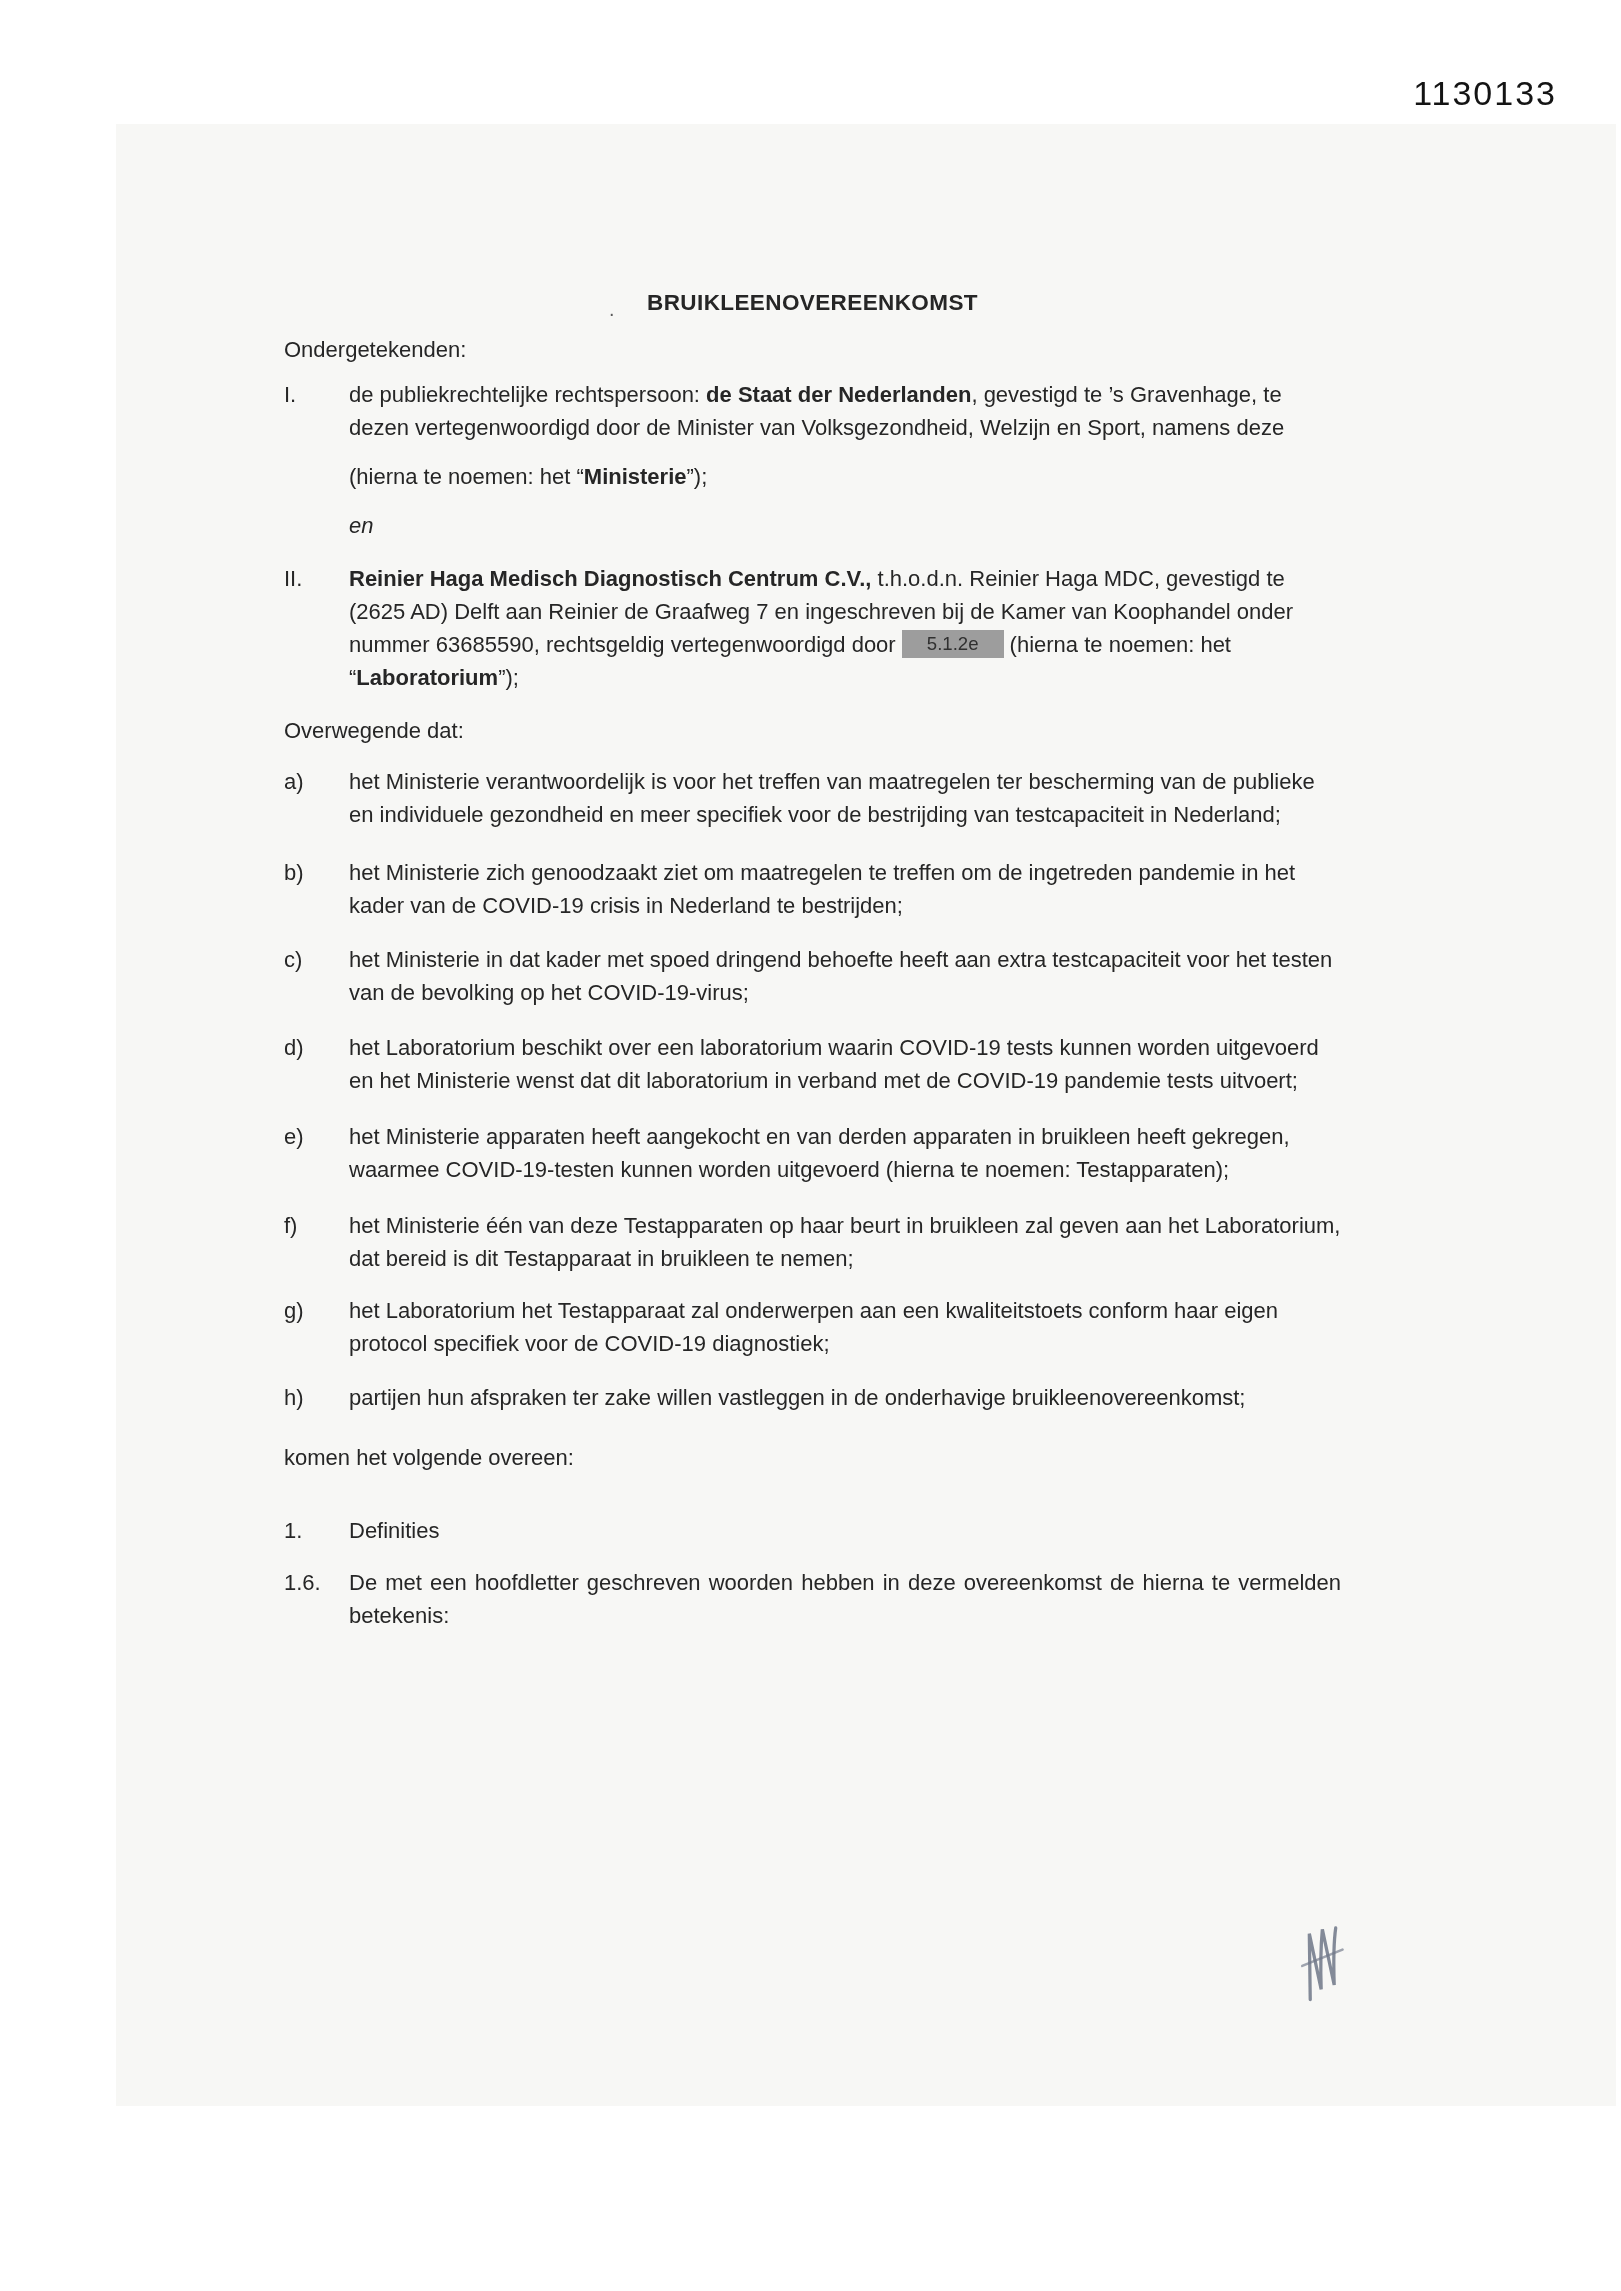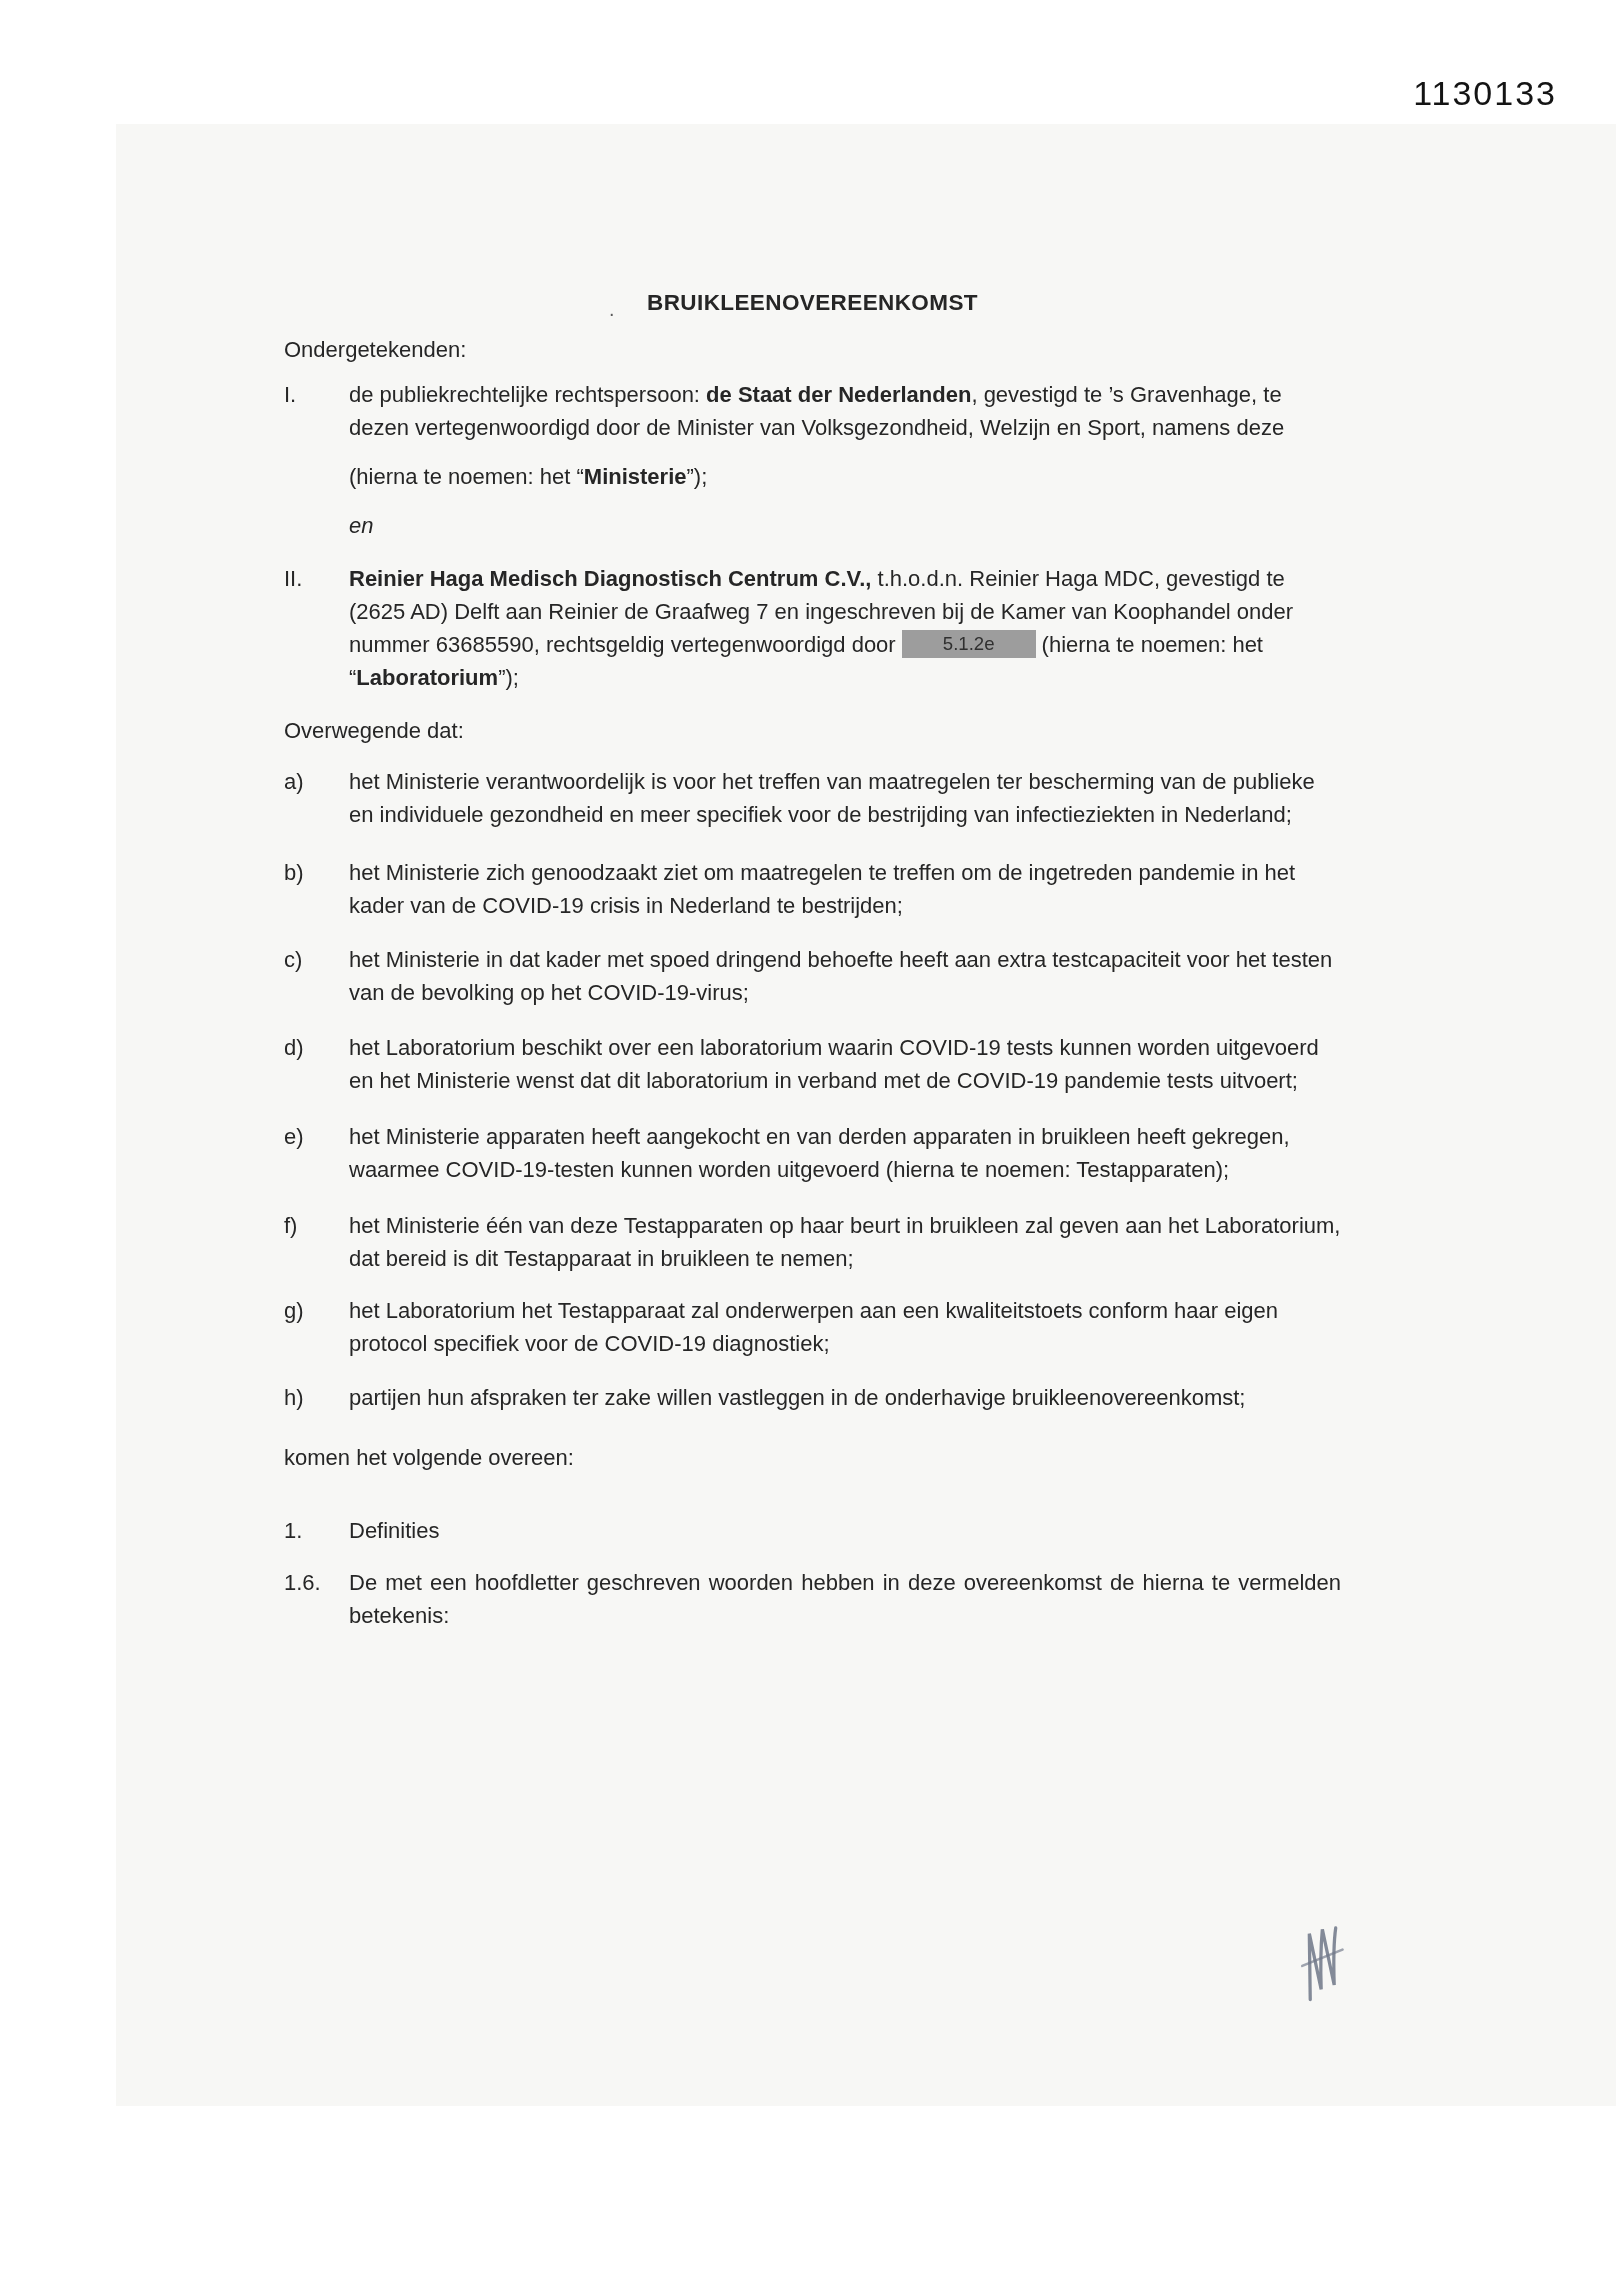--- a/index.html
+++ b/index.html
@@ -41,21 +41,21 @@
   .mt19{margin-top:18.6px;}
   .mt22{margin-top:21.6px;}
   .mt23{margin-top:22.5px;}
   .mt24{margin-top:23.5px;}
   .mt25{margin-top:24.5px;}
   .mt36{margin-top:20px;}
   .mt41{margin-top:40px;}
   .mt48{margin-top:27px;}
   .redaction{
     display:inline-block;background:#9d9d9d;color:#303030;
-    font-size:18.6px;line-height:26.5px;padding:1px 41px;vertical-align:2px;
+    font-size:18.6px;line-height:26.5px;padding:1px 25px;vertical-align:2px;
   }
   .paraph{
     position:absolute;left:1296px;top:1923px;width:63px;height:82px;
     transform:rotate(-6deg);
   }
 </style>
 </head>
 <body>
 
 <div class="scan-area"></div>
@@ -86,21 +86,21 @@
     <div class="lbl">II.</div>
     <div class="txt">
       <span class="bold">Reinier Haga Medisch Diagnostisch Centrum C.V.,</span><span> t.h.o.d.n. Reinier Haga MDC,  gevestigd te (2625 AD) Delft aan Reinier de Graafweg 7 en ingeschreven bij de Kamer van Koophandel onder nummer 63685590, rechtsgeldig vertegenwoordigd door </span><span class="redaction">5.1.2e</span><span> (hierna te noemen: het “</span><span class="bold">Laboratorium</span><span>”);</span>
     </div>
   </div>
 
   <div class="heading mt36">Overwegende dat:</div>
 
   <div class="row mt19">
     <div class="lbl">a)</div>
-    <div class="txt">het Ministerie verantwoordelijk is voor het treffen van maatregelen ter bescherming van de publieke en individuele gezondheid en meer specifiek voor de bestrijding van infectieziekten in Nederland;</div>
+    <div class="txt">het Ministerie verantwoordelijk is voor het treffen van maatregelen ter bescherming van de publieke en individuele gezondheid en meer specifiek voor de bestrijding van testcapaciteit in Nederland;</div>
   </div>
   <div class="row mt25">
     <div class="lbl">b)</div>
     <div class="txt">het Ministerie zich genoodzaakt ziet om maatregelen te treffen om de ingetreden pandemie in het kader van de COVID-19 crisis in Nederland te bestrijden;</div>
   </div>
   <div class="row mt22">
     <div class="lbl">c)</div>
     <div class="txt">het Ministerie in dat kader met spoed dringend behoefte heeft aan extra testcapaciteit voor het testen van de bevolking op het COVID-19-virus;</div>
   </div>
   <div class="row mt22">

